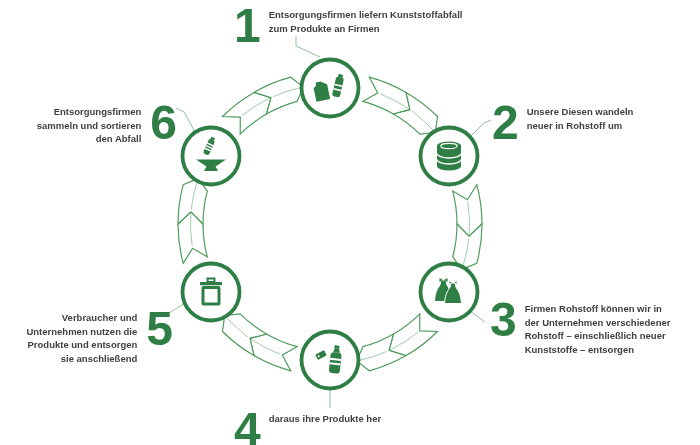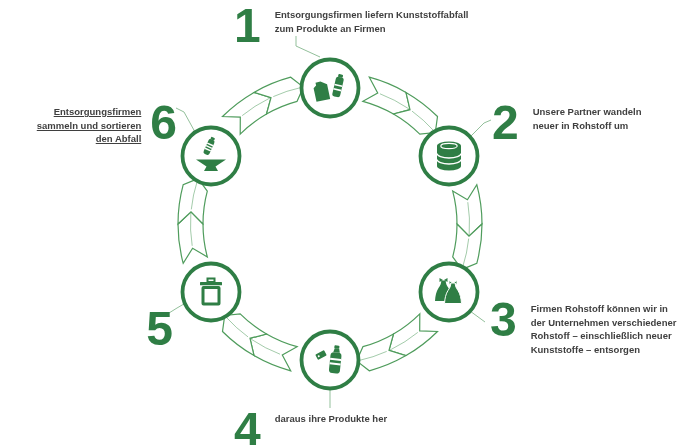--- a/index.html
+++ b/index.html
@@ -15,23 +15,23 @@
   .icon-fill{fill:#2f7e45;}
   .step{position:absolute;display:flex;align-items:flex-start;}
   .num{
     font-size:48px;font-weight:bold;color:#2f7e45;line-height:1;
     margin-top:-6px;letter-spacing:-1px;
   }
   .lines{
     font-size:9.5px;font-weight:bold;color:#3f3f3f;line-height:13.5px;
     white-space:nowrap;
   }
-  .step .num + .lines{margin-left:15px;}
+  .step .num + .lines{margin-left:9px;}
   .step.right-align{justify-content:flex-end;}
-  .step.right-align .lines{text-align:right;text-decoration:underline;}
+  .step.right-align .lines{text-align:right;}
   .step.right-align .num{margin-left:9px;}
 </style>
 </head>
 <body>
 
 <svg id="diagram" width="700" height="445" viewBox="0 0 700 445">
 
   <g id="ring-group">
       <path d="M369.3,77.2 A152,152 0 0 1 406.0,92.4 L410.0,109.7 L393.5,114.0 A127,127 0 0 0 362.9,101.3 L377.7,92.9 Z" class="ring-seg"></path>
       <path d="M380.0,93.8 A139.5,139.5 0 0 1 408.0,108.3 L410.0,109.7" class="ring-mid"></path>
@@ -144,21 +144,21 @@
   <span class="num">1</span>
   <div class="lines">
     <div>Entsorgungsfirmen liefern Kunststoffabfall</div>
     <div>zum Produkte an Firmen</div>
   </div>
 </div>
 
 <div class="step" style="left:492px;top:105px;">
   <span class="num">2</span>
   <div class="lines">
-    <div>Unsere Partner wandeln</div>
+    <div>Unsere Diesen wandeln</div>
     <div>neuer in Rohstoff um</div>
   </div>
 </div>
 
 <div class="step" style="left:490px;top:302px;">
   <span class="num">3</span>
   <div class="lines">
     <div>Firmen Rohstoff können wir in</div>
     <div>der Unternehmen verschiedener</div>
     <div>Rohstoff – einschließlich neuer</div>
@@ -167,20 +167,26 @@
 </div>
 
 <div class="step" style="left:234px;top:412px;">
   <span class="num">4</span>
   <div class="lines">
     <div>daraus ihre Produkte her</div>
   </div>
 </div>
 
 <div class="step right-align" style="left:0;width:172px;top:311px;">
+  <div class="lines">
+    <div>Verbraucher und</div>
+    <div>Unternehmen nutzen die</div>
+    <div>Produkte und entsorgen</div>
+    <div>sie anschließend</div>
+  </div>
   <span class="num">5</span>
 </div>
 
 <div class="step right-align" style="left:0;width:176px;top:105px;">
   <div class="lines">
     <div>Entsorgungsfirmen</div>
     <div>sammeln und sortieren</div>
     <div>den Abfall</div>
   </div>
   <span class="num">6</span>

